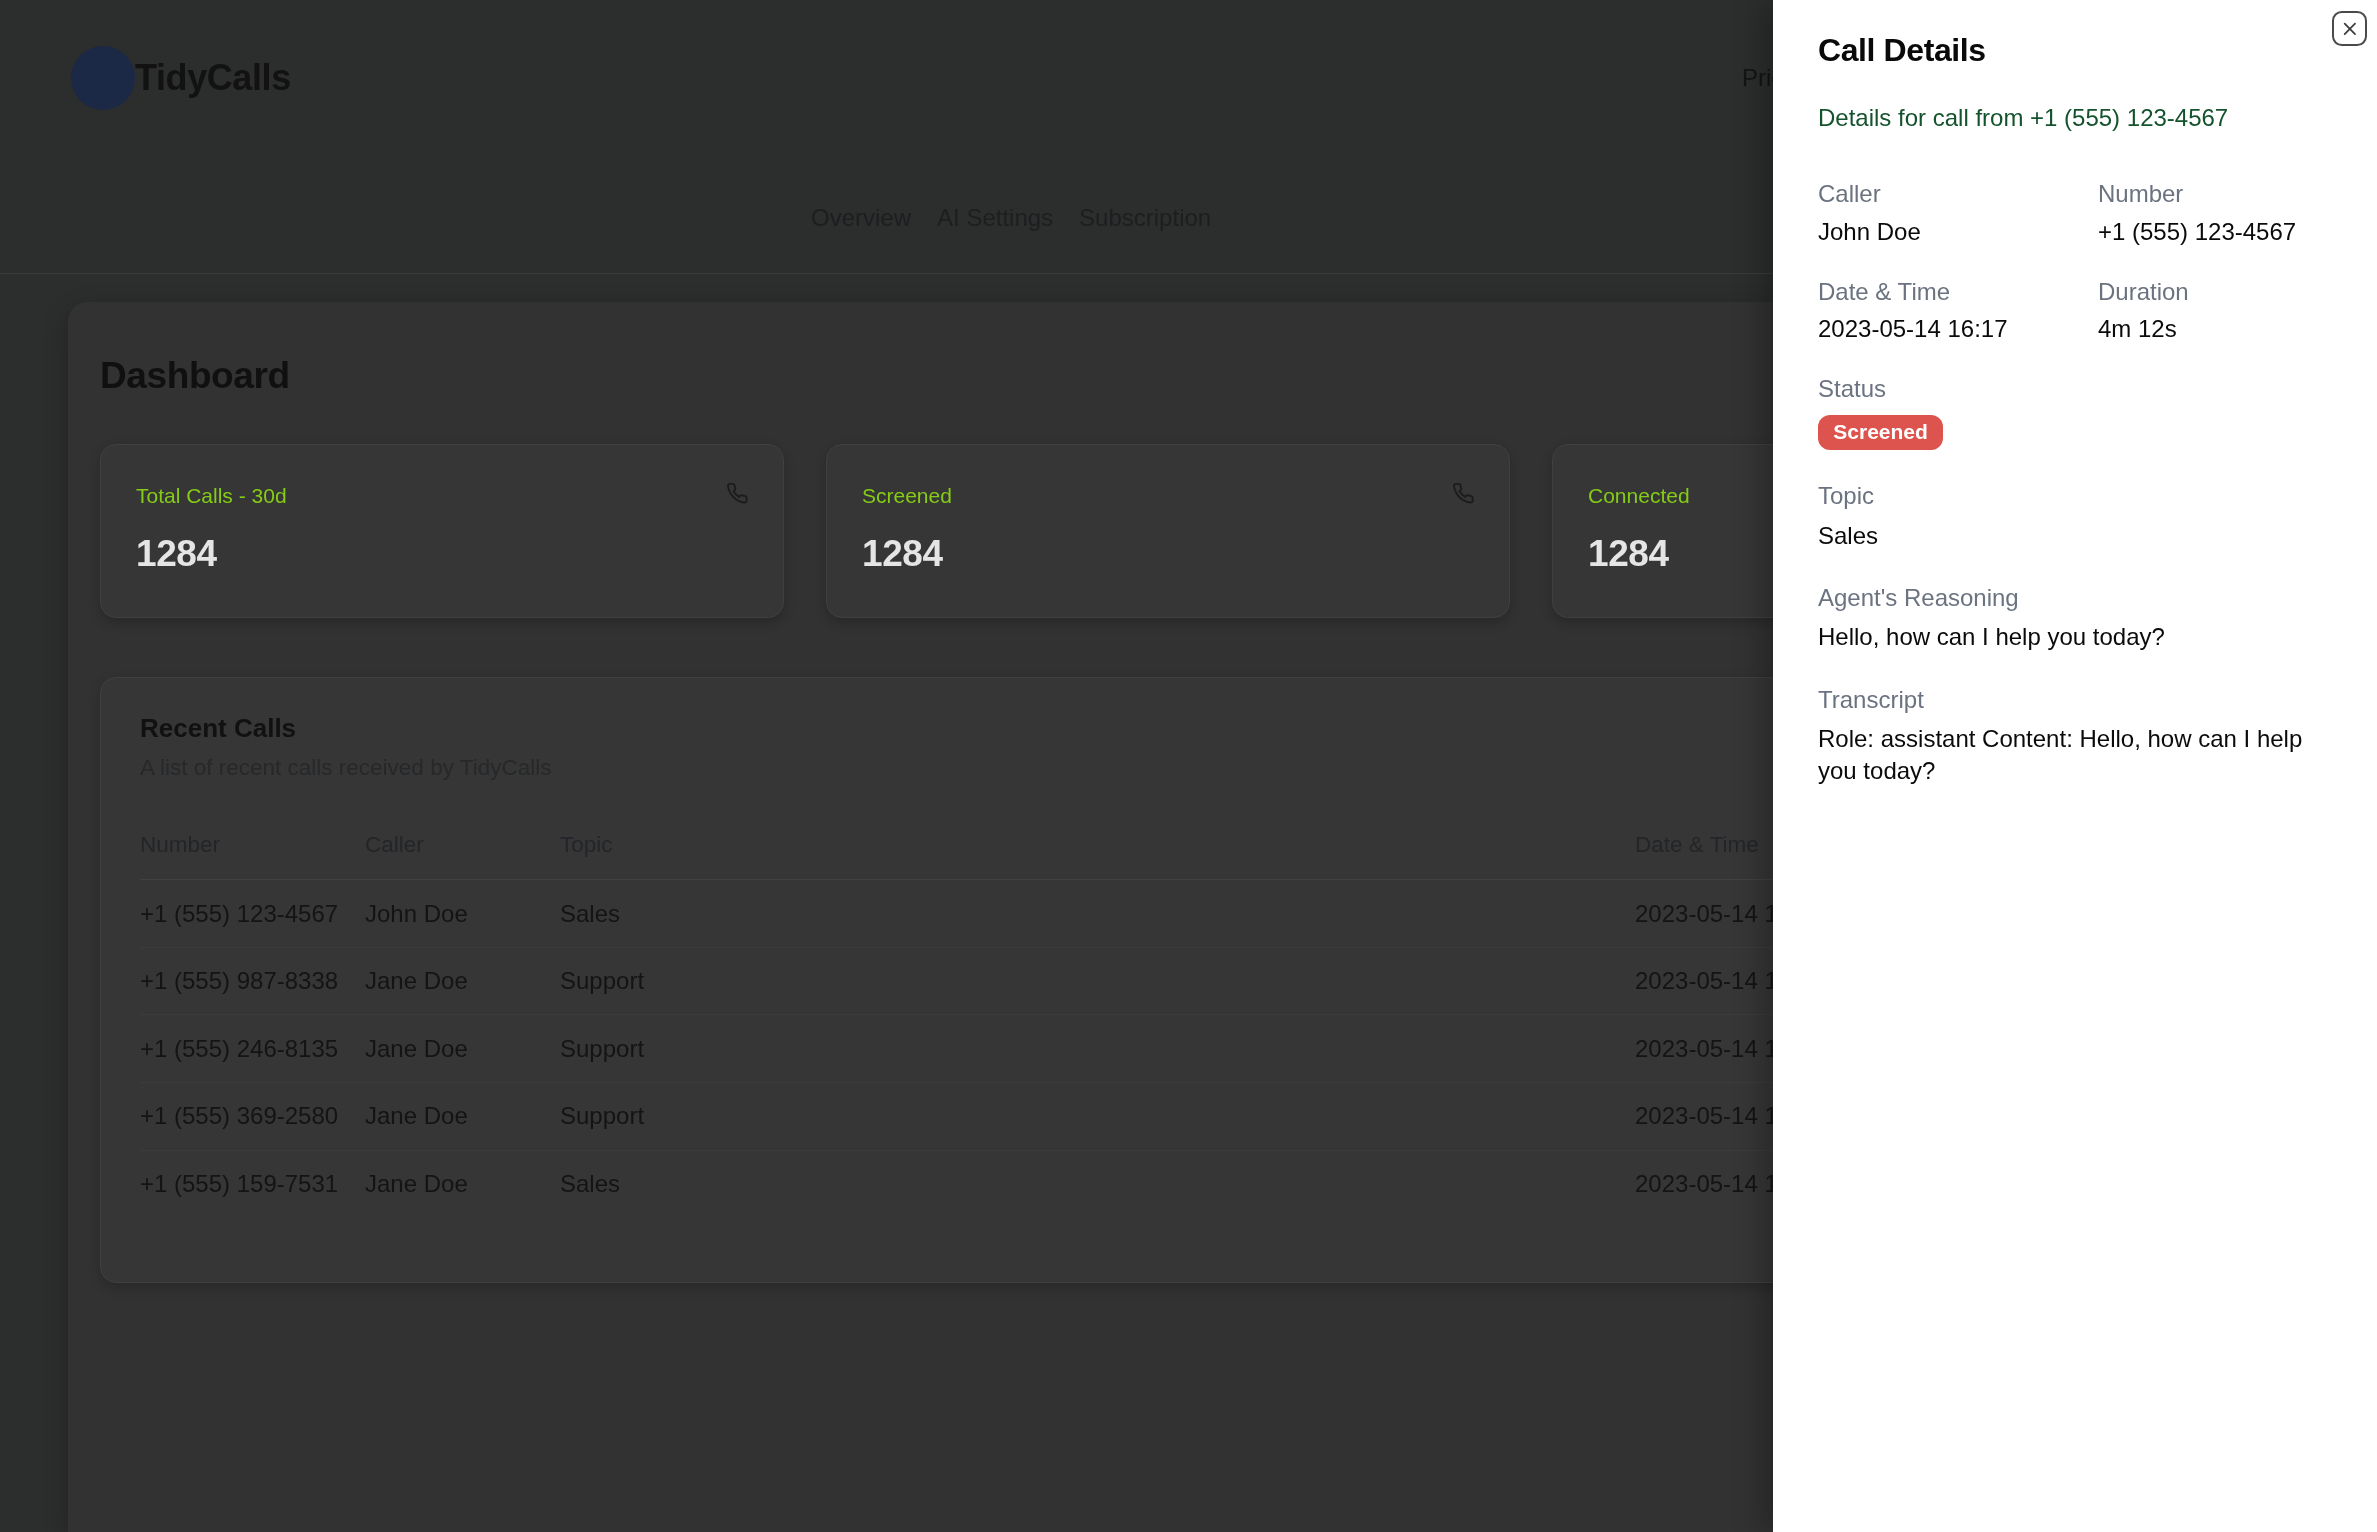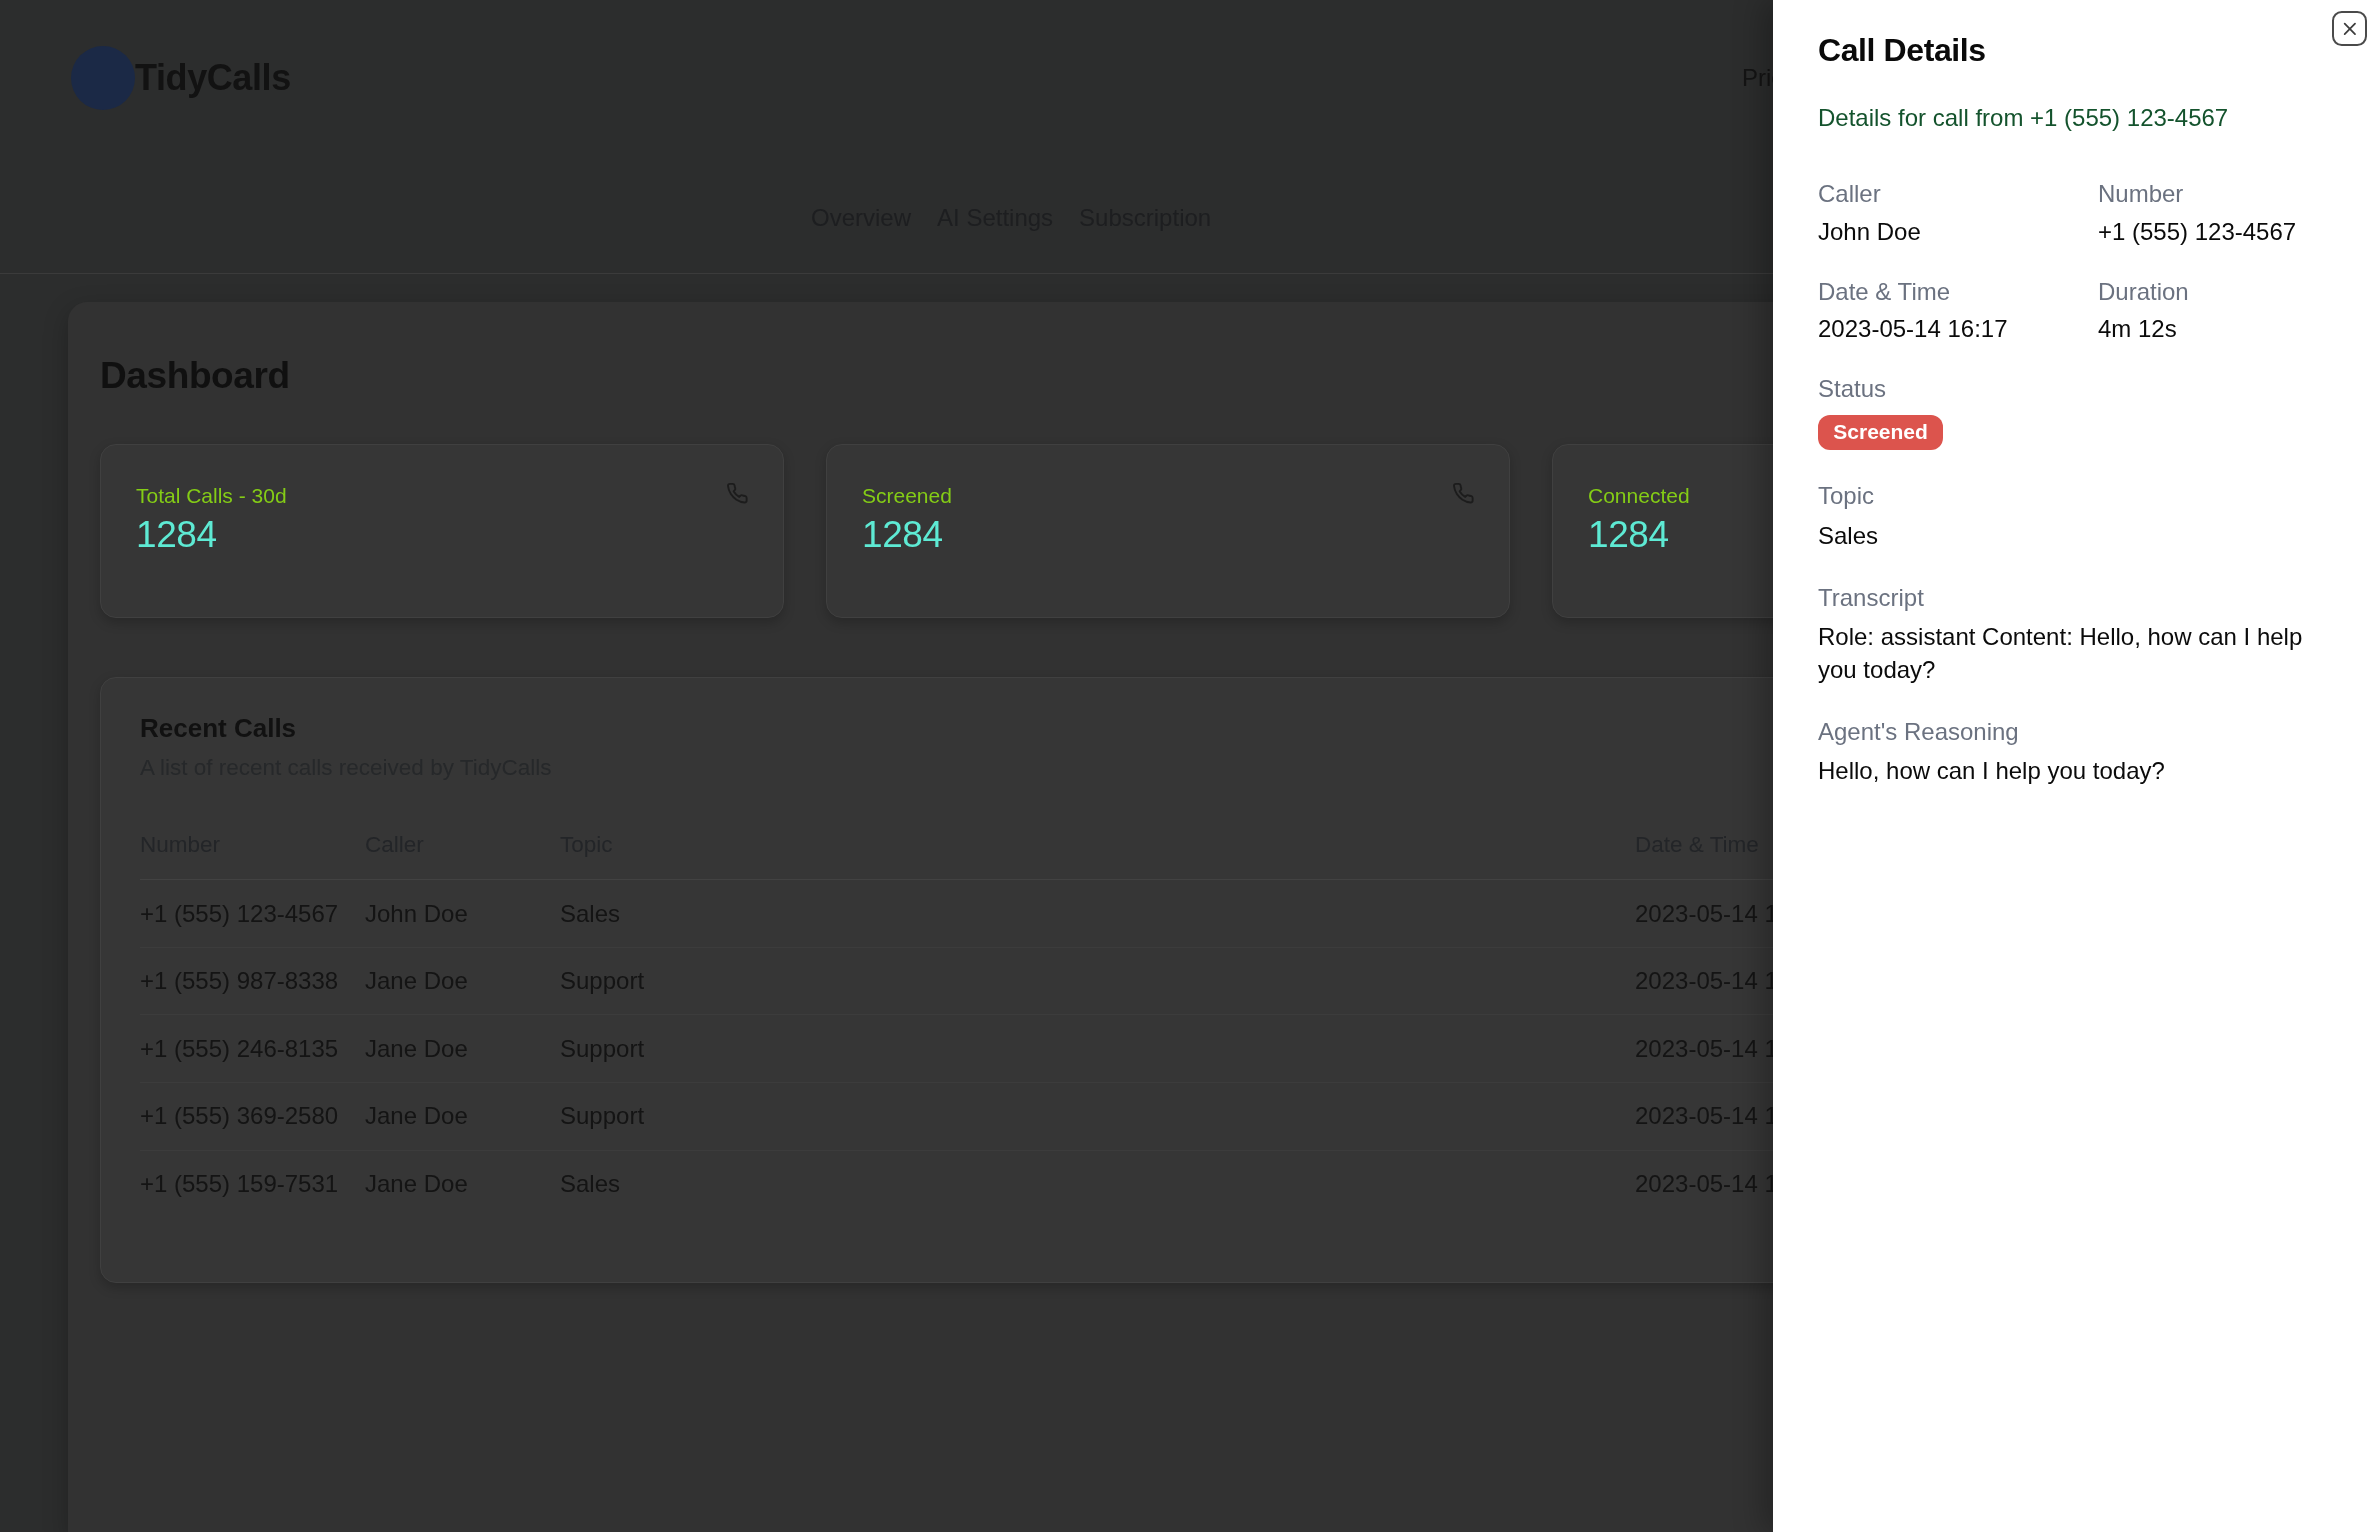--- a/index.html
+++ b/index.html
@@ -21,21 +21,21 @@
                background:#323232; border-radius:19.3px 19.3px 0 0; padding:0 32px;
                box-shadow:0 8px 24px rgba(0,0,0,0.25); }
 
   h1.page-title { margin-top:53px; font-size:37px; font-weight:bold; color:#101010; letter-spacing:-0.4px; }
 
   .stats-row { display:flex; gap:42px; margin-top:47px; }
   .stat-card { width:684px; height:174px; background:#363636; border:1.6px solid #404040;
                border-radius:16px; padding:39px 35px; position:relative;
                box-shadow:0 4.8px 11.3px rgba(0,0,0,0.20); }
   .stat-label { font-size:21px; color:#84cc16; }
-  .stat-value { margin-top:6px; font-size:37px; font-weight:normal; color:#5eead4; letter-spacing:-0.4px; }
+  .stat-value { margin-top:25px; font-size:37px; font-weight:bold; color:#e5e5e5; letter-spacing:-0.4px; }
   .stat-icon { position:absolute; top:37px; right:35px; width:22.5px; height:22.5px; color:#1c1c1c; }
   .stat-icon svg { width:22.5px; height:22.5px; display:block; }
 
   .recent-card { margin-top:59px; height:606px; background:#363636; border:1.6px solid #404040;
                  border-radius:16px; padding:35px 39px; box-shadow:0 4.8px 11.3px rgba(0,0,0,0.20);
                  overflow:hidden; }
   .recent-title { font-size:26px; font-weight:bold; color:#111111; }
   .recent-sub { margin-top:11.3px; font-size:22.5px; color:#26282a; }
 
   table.calls { margin-top:51px; width:100%; border-collapse:collapse; table-layout:fixed; }
@@ -207,24 +207,24 @@
       <div class="f-label">Status</div>
       <span class="status-badge">Screened</span>
     </div>
 
     <div class="field-block">
       <div class="f-label">Topic</div>
       <div class="f-value">Sales</div>
     </div>
 
     <div class="field-block">
+      <div class="f-label">Agent's Reasoning</div>
+      <div class="f-value">Hello, how can I help you today?</div>
+    </div>
+
+    <div class="field-block">
       <div class="f-label">Transcript</div>
       <div class="f-value">Role: assistant Content: Hello, how can I help you today?</div>
     </div>
-
-    <div class="field-block">
-      <div class="f-label">Agent's Reasoning</div>
-      <div class="f-value">Hello, how can I help you today?</div>
-    </div>
   </aside>
 
 </div>
 
 
 </body></html>

